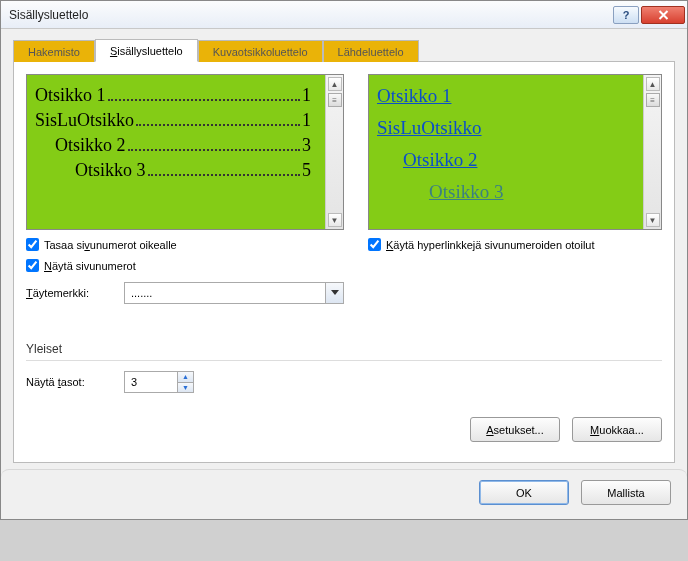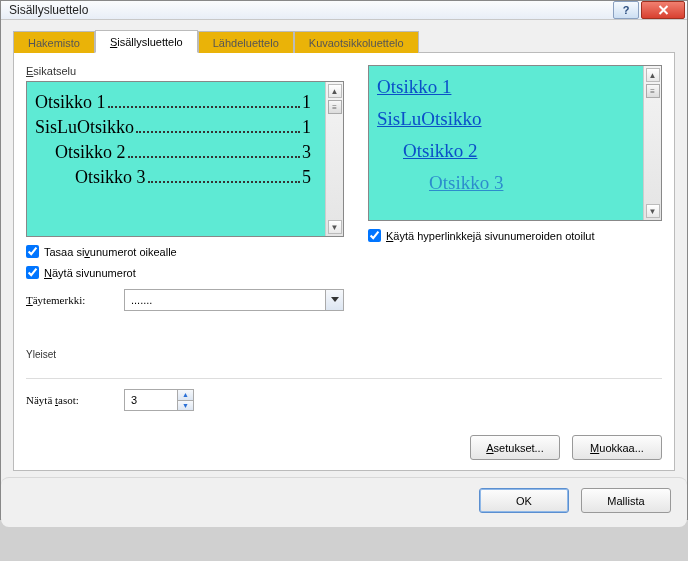--- a/index.html
+++ b/index.html
@@ -10,46 +10,46 @@
   .titlebar .btn { width: 26px; height: 18px; margin-left: 2px; border: 1px solid #8aa0c0; border-radius: 2px; display: flex; align-items: center; justify-content: center; background: linear-gradient(#f6fafe,#cddff3); color: #2a4d7f; font-weight: bold; cursor: default;}
   .titlebar .btn.close { background: linear-gradient(#f08070,#d84030); border-color: #a03020; color: #fff; width: 44px; font-size: 13px;}
   .content { flex: 1; padding: 8px 12px 6px 12px; display: flex; flex-direction: column;}
   .tabs-row { display: flex; align-items: flex-end; height: 25px; border-bottom: 1px solid #bbb; }
   .tab { padding: 5px 14px 4px 14px; border: 1px solid #bbb; border-bottom: none; background: #eab308; color: #555; margin-right: 0; margin-bottom: -1px; cursor: default;}
   .tab.active { background: #fff; color: #000; border-bottom: 1px solid #fff; z-index: 1; position: relative;}
   .tabpanel { flex: 1; background: #fff; border: 1px solid #bbb; border-top: none; padding: 12px 12px 10px 12px; display: flex; flex-direction: column; }
   .columns { display: flex; gap: 24px; }
   .col-left, .col-right { flex: 1; display: flex; flex-direction: column; }
   .section-label { font-size: 11px; color: #333; margin-bottom: 4px; }
-  .preview-box { position: relative; border: 1px solid #888; background: #5eead4; height: 156px; display: flex;}
+  .preview-box { position: relative; border: 1px solid #888; background: #84cc16; height: 156px; display: flex;}
   .preview-inner { flex: 1; padding: 10px 14px 10px 8px; font-family: "Times New Roman", serif; font-size: 18px; color: #000; overflow: hidden;}
   .toc-row { display: flex; margin-bottom: 4px; position: relative;}
   .toc-row .txt { white-space: nowrap; }
   .toc-row .dots { flex: 1; border-bottom: 2px dotted #333; margin: 0 2px 5px 2px;}
   .toc-row .pg { white-space: nowrap; }
   .toc-sub1 { padding-left: 20px; }
   .toc-sub2 { padding-left: 40px; }
   .preview-scroll { width: 18px; background: linear-gradient(#f4f4f4,#e4e4e4); border-left: 1px solid #ccc; display:flex; flex-direction:column; align-items:center; padding:2px 0;}
   .preview-scroll .arrow { width:14px;height:14px; border:1px solid #bbb; background:linear-gradient(#fff,#e8e8e8); display:flex;align-items:center;justify-content:center; font-size:8px; color:#555;}
   .preview-scroll .track { flex:1; }
   .preview-scroll .grip { width:14px;height:14px; border:1px solid #aaa; background:linear-gradient(#f8f8f8,#dcdcdc); font-size:8px; display:flex;align-items:center;justify-content:center;color:#666; margin-top:2px;}
   .web-inner a { color: #0b4fc8; text-decoration: underline; display:block; margin-bottom:10px; font-family:"Times New Roman", serif;}
   .web-inner a.sub1 { padding-left: 26px;}
   .web-inner a.sub2 { padding-left: 52px;}
   .check-row { margin-top: 8px; display: flex; align-items: center; gap: 5px; }
   .check-row input[type=checkbox]{ width:13px; height:13px; }
   .check-row label { cursor: default; }
   .u { text-decoration: underline; }
   .field-row { display:flex; align-items:center; gap:8px; margin-top:10px;}
-  .field-row label { width:90px;font-family:Liberation Serif, serif;}
+  .field-row label { width:90px;}
   .dropdown { height:22px; border:1px solid #aaa; background:#fff; display:flex; align-items:center; min-width:160px;}
   .dropdown .dd-val { flex:1; padding:0 6px;}
   .dropdown.sel .dd-val { background:#2a6fd6; color:#fff; }
   .dropdown .dd-btn { width:18px; height:100%; border-left:1px solid #aaa; display:flex; align-items:center; justify-content:center; background:linear-gradient(#f6f8fb,#dde6f2);}
-  .group-label { font-size:10px; color:#333; border-bottom:1px solid #ddd; padding-bottom:18px; margin-top:38px;}
+  .group-label { font-size:12px; color:#333; border-bottom:1px solid #ddd; padding-bottom:4px; margin-top:38px;}
   .spinner { display:flex; align-items:center; border:1px solid #aaa; height:22px; width:70px; background:#fff;}
   .spinner .sp-val { flex:1; padding:0 6px;}
   .spinner .sp-btns { display:flex; flex-direction:column; width:16px; height:100%; border-left:1px solid #aaa;}
   .spinner .sp-btns div { flex:1; display:flex; align-items:center; justify-content:center; font-size:7px; background:linear-gradient(#f6f8fb,#dde6f2); color:#2a6fd6;}
   .spinner .sp-btns div + div { border-top:1px solid #aaa;}
   .bottom-buttons { display:flex; justify-content:flex-end; gap:12px; margin-top:24px;}
   .btnw { min-width:90px; height:25px; border:1px solid #999; background:linear-gradient(#fdfdfd,#e6e6e6); border-radius:3px; padding:0 14px; display:flex;align-items:center;justify-content:center; cursor:default;}
   .footer { display:flex; justify-content:flex-end; gap:12px; padding:10px 16px 14px 16px; border-top:1px solid #d8d8d8; background:#f0f0f0;border-radius:8px;}
   .footer .btnw.ok { border-color:#5b8fd0; box-shadow:0 0 0 1px #8fb8e8 inset;}
   svg { display:block;}
@@ -69,30 +69,29 @@
           <path d="M1 1 L9 9 M9 1 L1 9" stroke="#fff" stroke-width="2"></path>
         </svg>
     </div>
   </div>
 
   <div class="content">
 
     <div class="tabs-row">
       <div class="tab"><span>Hakemisto</span></div>
       <div class="tab active"><span class="u">S</span><span>isällysluettelo</span></div>
+      <div class="tab"><span>Kuvaotsikkoluettelo</span></div>
       <div class="tab"><span>Lähdeluettelo</span></div>
-      <div class="tab"><span>Kuvaotsikkoluettelo</span></div>
     </div>
 
     <div class="tabpanel">
 
       <div class="columns">
 
         <div class="col-left">
-          <div class="section-label"><span class="u">E</span><span>sikatselu</span></div>
           <div class="preview-box">
             <div class="preview-inner">
               <div class="toc-row">
                 <span class="txt">Otsikko 1</span>
                   <span class="dots"></span>
                   <span class="pg">1</span>
               </div>
               <div class="toc-row">
                 <span class="txt">SisLuOtsikko</span>
                   <span class="dots"></span>

